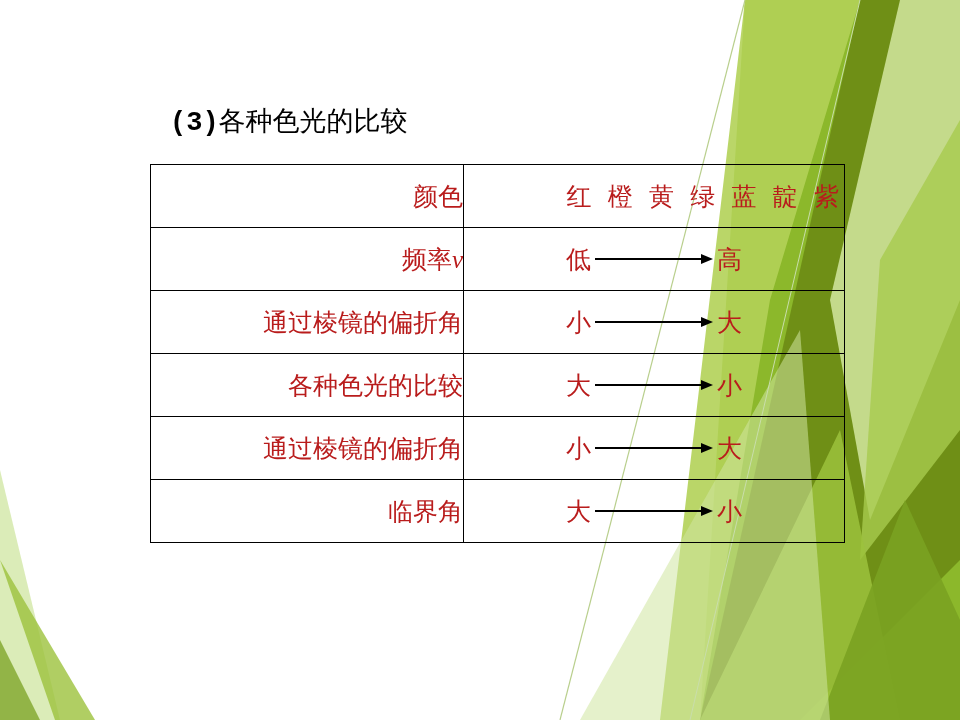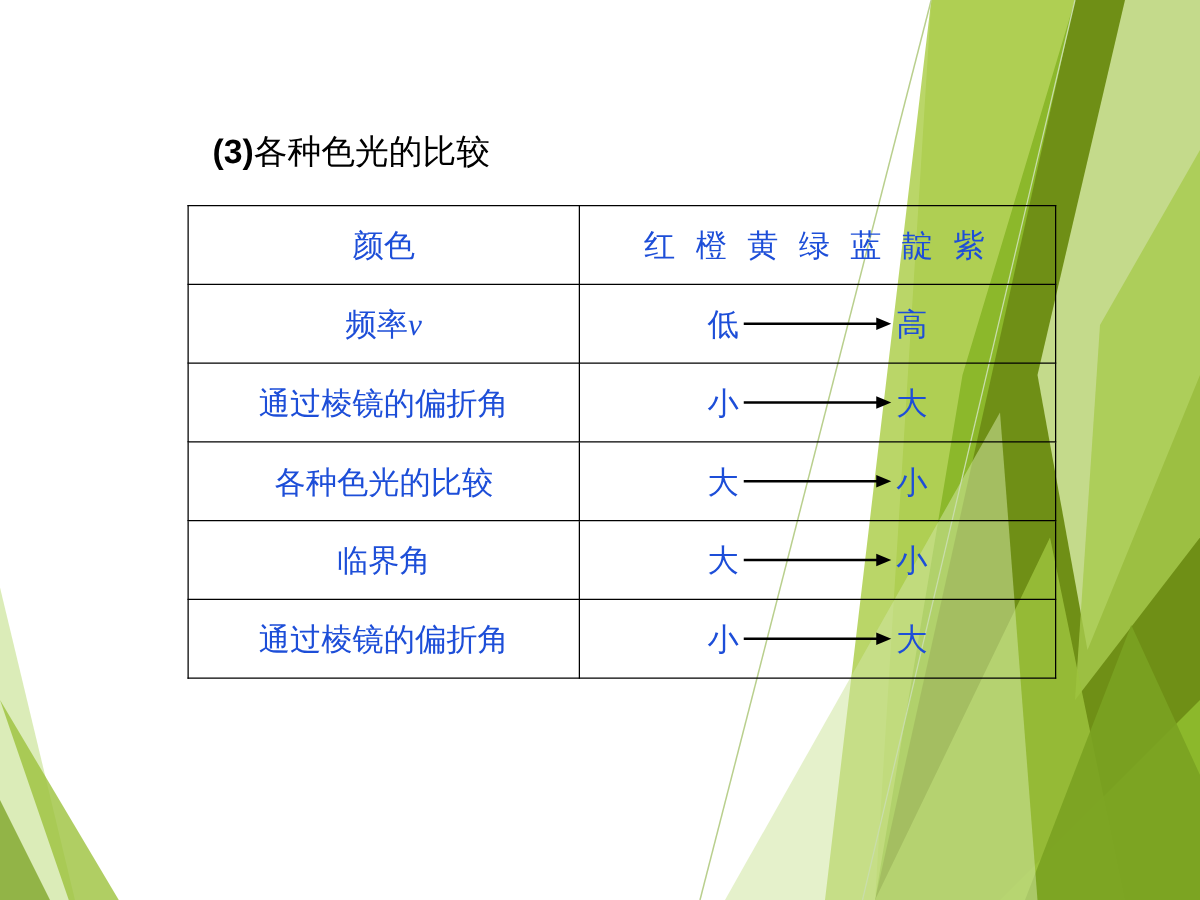--- a/index.html
+++ b/index.html
@@ -34,42 +34,42 @@
     left: 0; top: 0;
     width: 960px;
     height: 720px;
   }
   .slide-title {
     position: absolute;
     left: 170px;
     top: 103px;
     font-size: 27px;
     color: #000000;
-    font-family: Liberation Sans, sans-serif;
+    font-family: Liberation Mono, monospace;
     white-space: nowrap;
   }
   .slide-title .tnum {
     font-weight: bold;
   }
   table.cmp {
     position: absolute;
     left: 150px;
     top: 164px;
     width: 694px;
     border-collapse: collapse;
     table-layout: fixed;
   }
   table.cmp td {
     border: 1px solid #000000;
     padding: 0;
-    text-align: center;
+    text-align: right;
     vertical-align: middle;
     font-family: "Liberation Serif", serif;
     font-size: 25px;
-    color: #1d4ed8;
+    color: #b91c1c;
     height: 62px;
   }
   table.cmp td.label {
     width: 312px;
   }
   table.cmp td.value {
     width: 380px;
   }
   .colors {
     letter-spacing: 5px;
@@ -186,43 +186,43 @@
                   <span class="shaft"></span>
                   <span class="head"></span>
                 </span>
               <span>小</span>
             </div>
           </td>
         </tr>
 
 
         <tr>
+          <td class="label">通过棱镜的偏折角</td>
+          <td class="value">
+            <div class="arrowcell">
+              <span>小</span>
+              <span class="arrow">
+                  <span class="shaft"></span>
+                  <span class="head"></span>
+                </span>
+              <span>大</span>
+            </div>
+          </td>
+        </tr>
+
+        <tr>
           <td class="label">临界角</td>
           <td class="value">
             <div class="arrowcell">
               <span>大</span>
               <span class="arrow">
                   <span class="shaft"></span>
                   <span class="head"></span>
                 </span>
               <span>小</span>
-            </div>
-          </td>
-        </tr>
-
-        <tr>
-          <td class="label">通过棱镜的偏折角</td>
-          <td class="value">
-            <div class="arrowcell">
-              <span>小</span>
-              <span class="arrow">
-                  <span class="shaft"></span>
-                  <span class="head"></span>
-                </span>
-              <span>大</span>
             </div>
           </td>
         </tr>
       </tbody>
     </table>
 
   </div>
 </div>
 
 </body></html>

